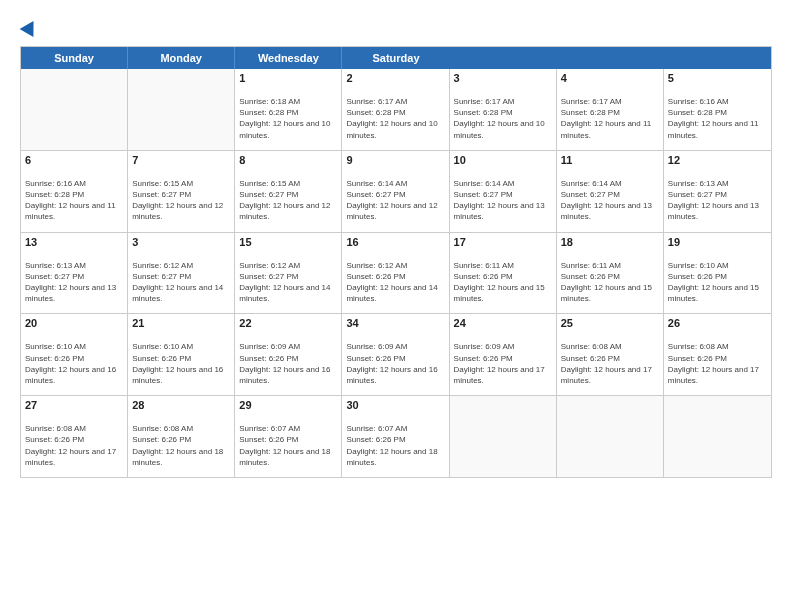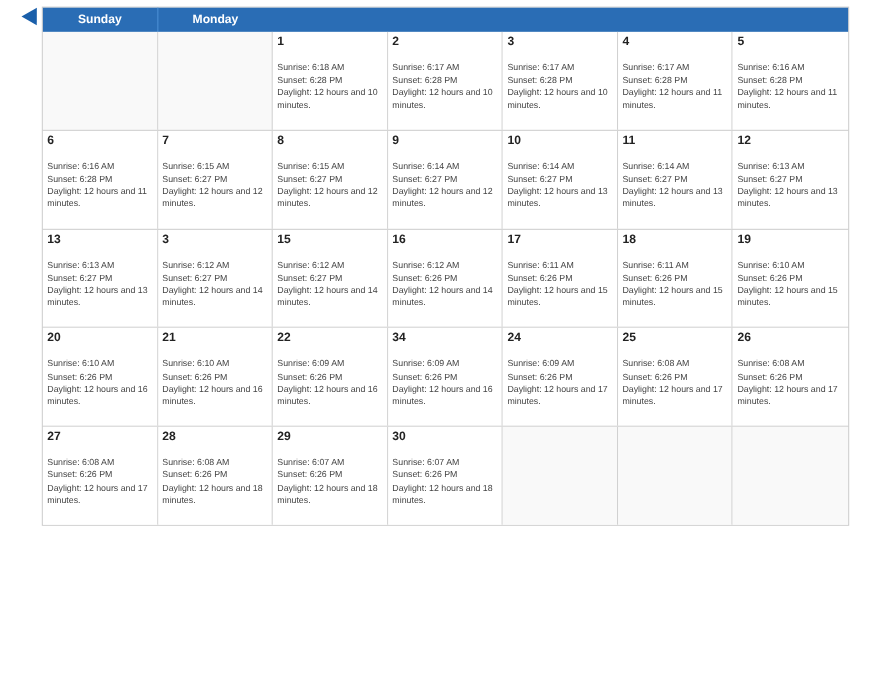--- a/index.html
+++ b/index.html
@@ -6,23 +6,23 @@
     body {
       width: 792px;
       height: 612px;
       font-family: Arial, sans-serif;
       background: #fff;
       overflow: hidden;
     }
     .page {
       width: 792px;
       height: 488px;
-      padding: 6px 20px 10px 20px;
-      display: flex;
-      flex-direction: row;
+      padding: 20px 20px 10px 20px;
+      display: flex;
+      flex-direction: column;
     }
     .header {
       display: flex;
       justify-content: space-between;
       align-items: flex-start;
       margin-bottom: 10px;
     }
     .logo {
       display: flex;
       flex-direction: column;
@@ -136,20 +136,22 @@
     <div class="title-block">
       <div class="title-main"></div>
       <div class="title-sub"></div>
     </div>
   </div>
 
   <div class="calendar">
     <div class="cal-header" id="cal-header">
         <div class="cal-header-cell">Sunday</div>
         <div class="cal-header-cell">Monday</div>
+        <div class="cal-header-cell">Wednesday</div>
+        <div class="cal-header-cell">Saturday</div>
       </div>
     <div class="cal-body" id="cal-body">
         <div class="cal-row">
           <div class="cal-cell empty"></div>
           <div class="cal-cell empty"></div>
           <div class="cal-cell">
             <span class="day-num">1</span>
             <div class="cell-info" style="white-space: pre-line;">Sunrise: 6:18 AM
 Sunset: 6:28 PM
 Daylight: 12 hours and 10 minutes.</div>

